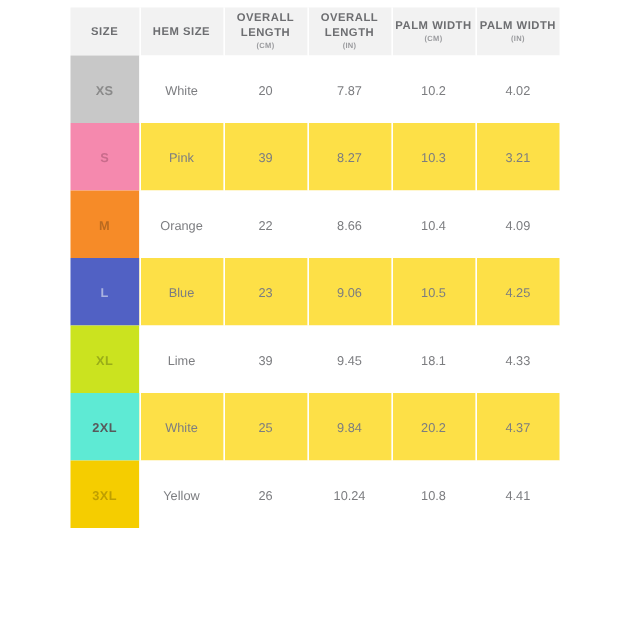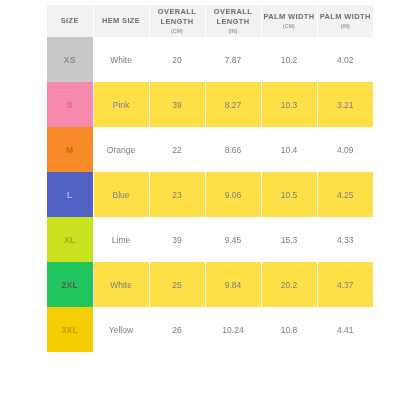--- a/index.html
+++ b/index.html
@@ -138,25 +138,25 @@
           <td>23</td>
           <td>9.06</td>
           <td>10.5</td>
           <td>4.25</td>
         </tr>
         <tr>
           <td class="size-cell" style="background: rgb(203, 227, 31); color: rgb(154, 173, 24);">XL</td>
           <td>Lime</td>
           <td>39</td>
           <td>9.45</td>
-          <td>15.3</td>
+          <td>18.1</td>
           <td>4.33</td>
         </tr>
         <tr class="alt">
-          <td class="size-cell" style="background: #22c55e; color: rgb(88, 89, 91);">2XL</td>
+          <td class="size-cell" style="background: #5eead4; color: rgb(88, 89, 91);">2XL</td>
           <td>White</td>
           <td>25</td>
           <td>9.84</td>
           <td>20.2</td>
           <td>4.37</td>
         </tr>
         <tr>
           <td class="size-cell" style="background: rgb(245, 205, 0); color: rgb(191, 159, 0);">3XL</td>
           <td>Yellow</td>
           <td>26</td>

